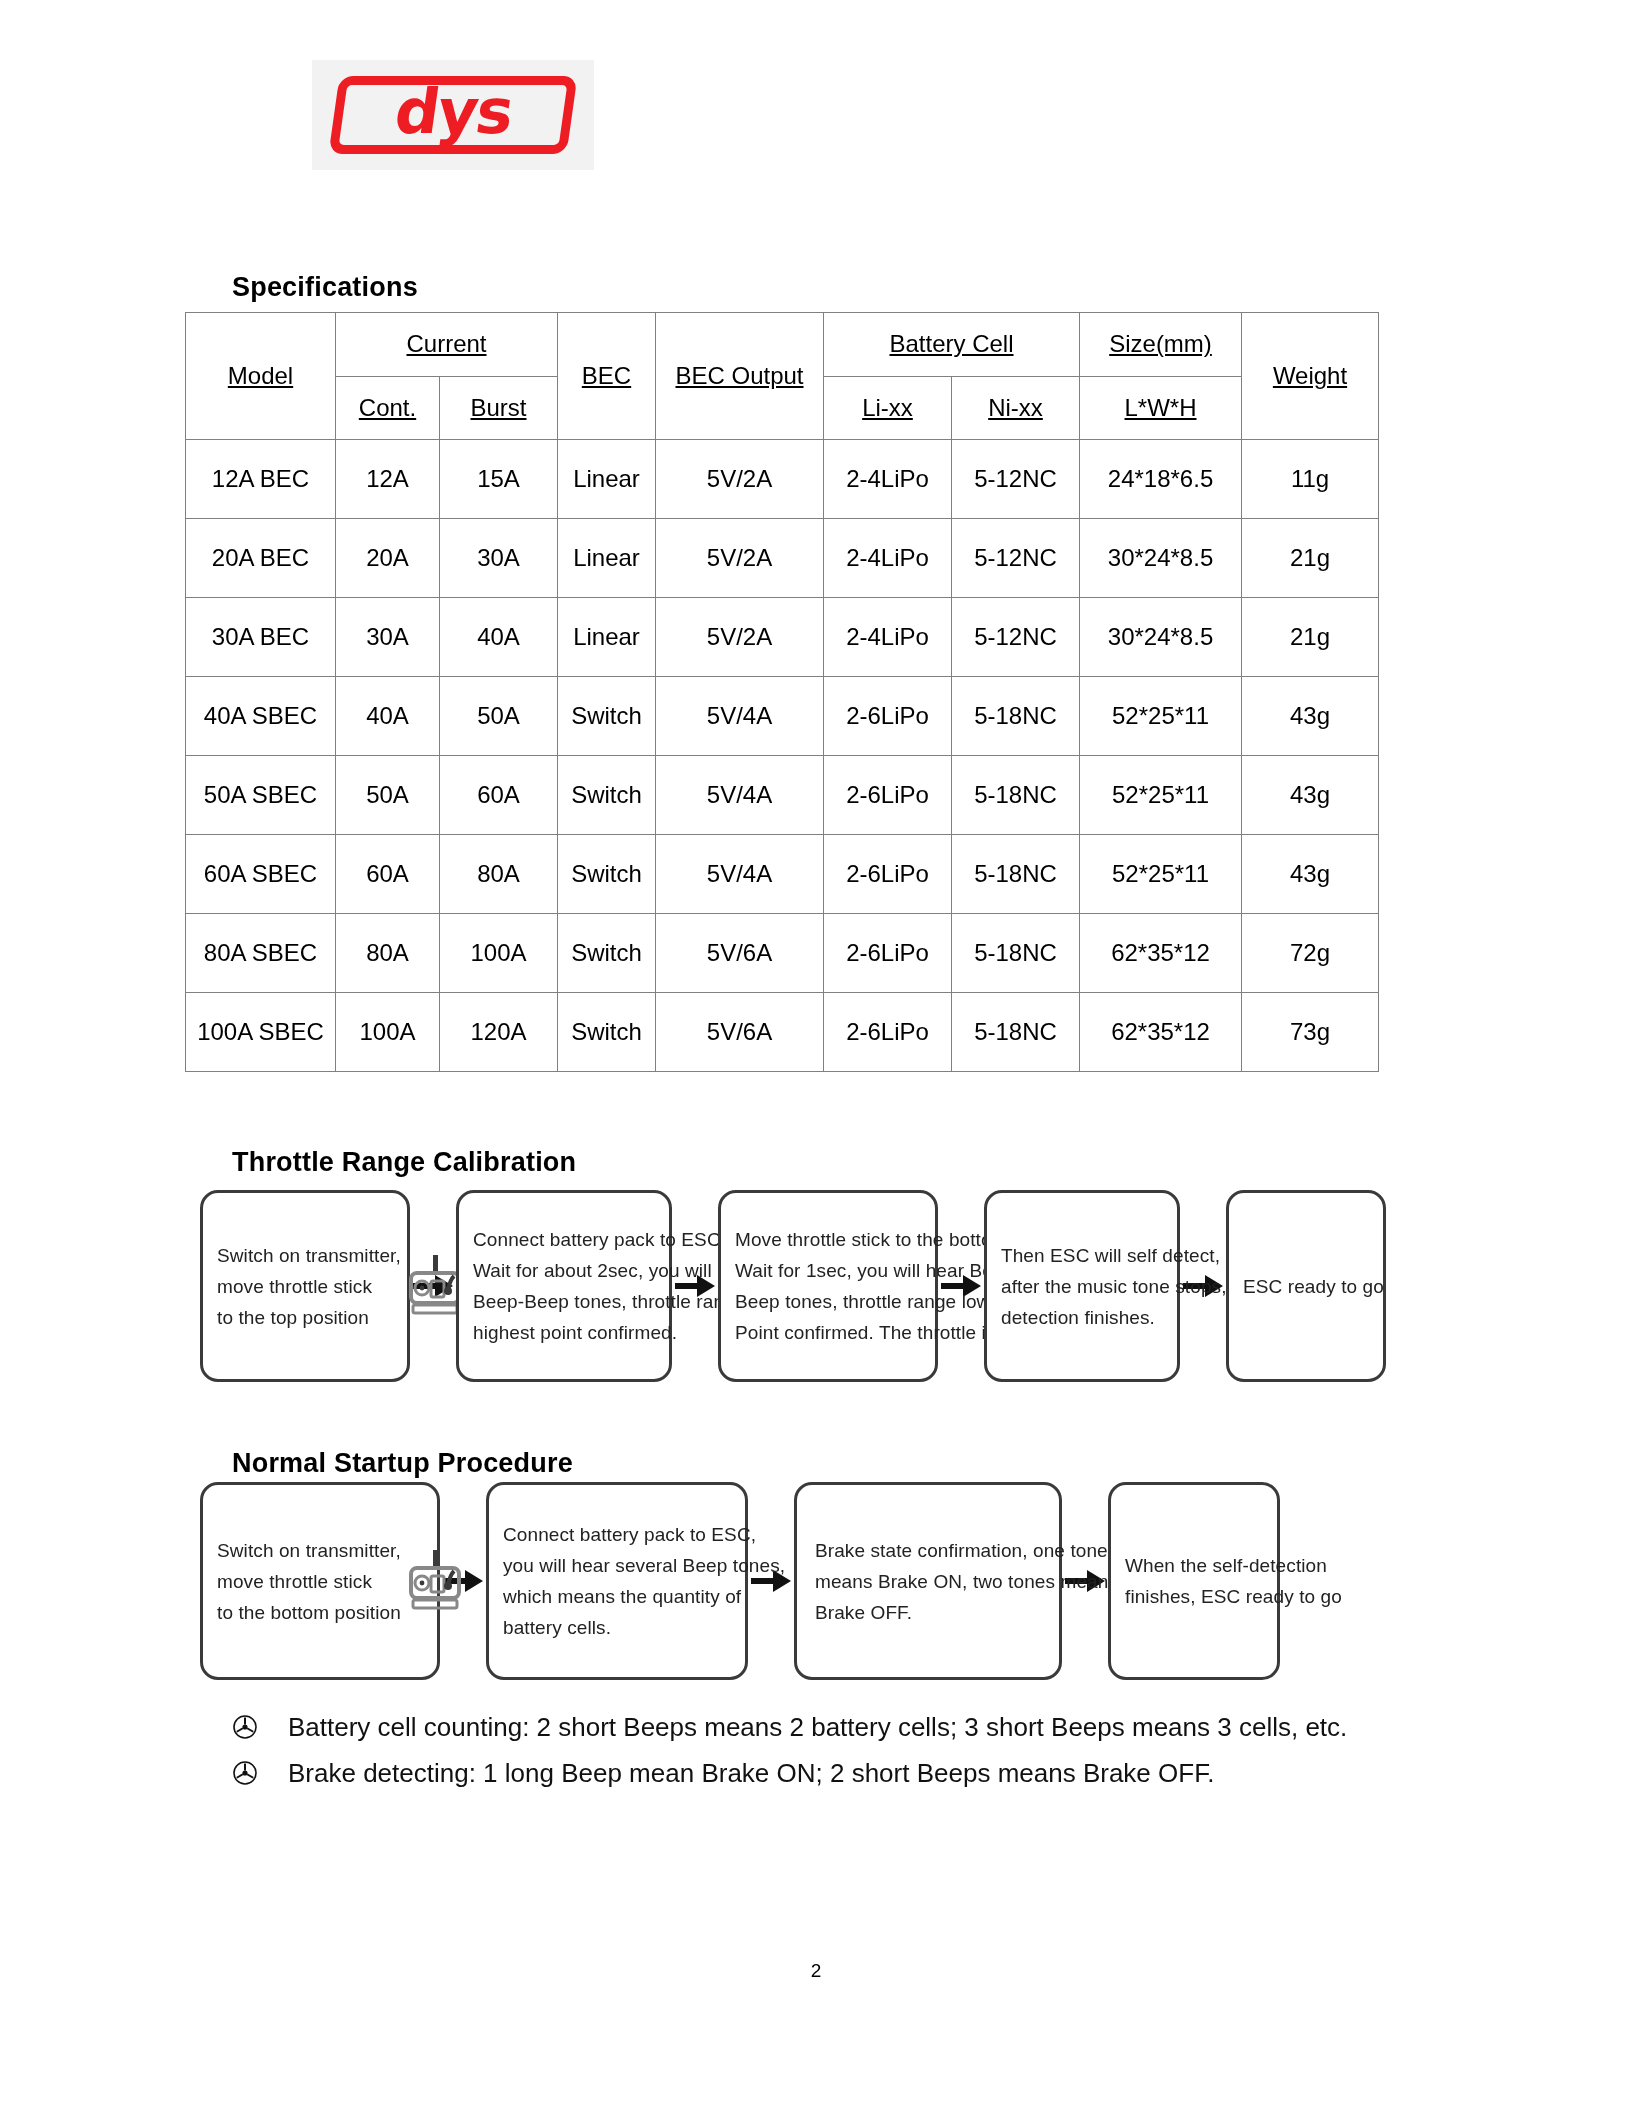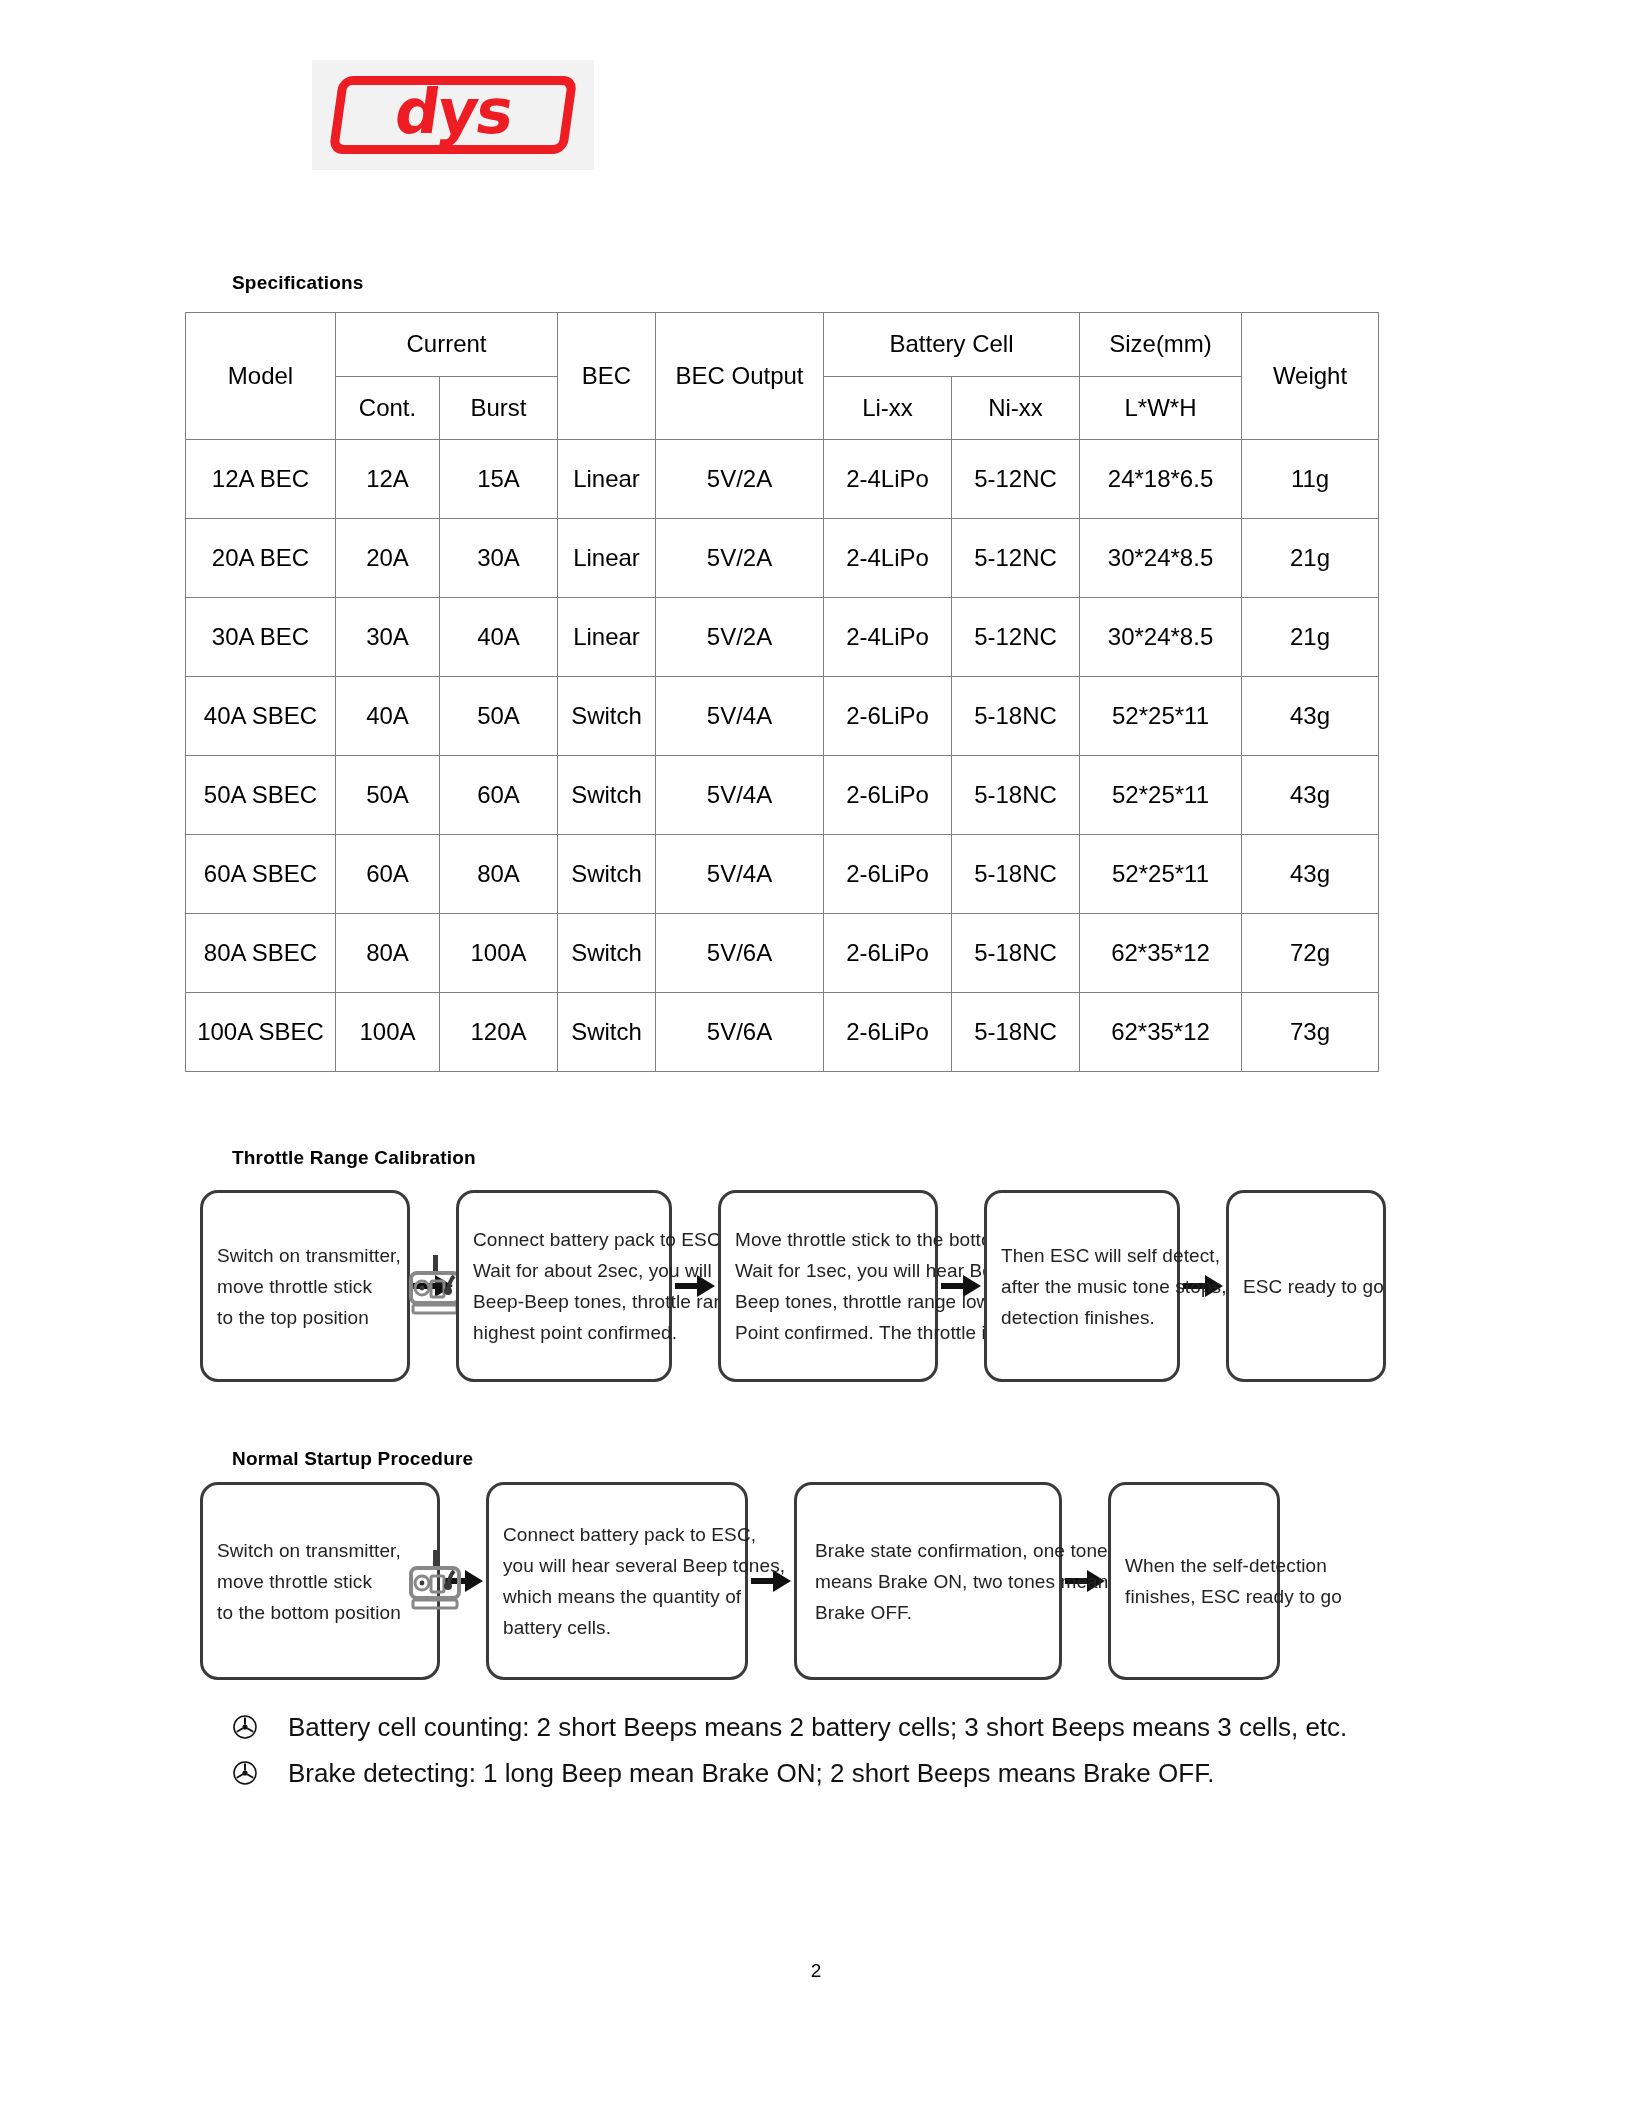--- a/index.html
+++ b/index.html
@@ -49,21 +49,21 @@
     letter-spacing: -2px;
     transform: skewX(0deg);
     position: relative;
     top: -3px;
   }
 
   
   .section-title {
     position: absolute;
     font-weight: bold;
-    font-size: 19px;
+    font-size: 27px;
     letter-spacing: 0.2px;
     color: #000;
   }
 
   
   .spec-table {
     position: absolute;
     left: 185px;
     top: 312px;
     width: 1193px;
@@ -74,20 +74,21 @@
   .spec-table th,
   .spec-table td {
     border: 1px solid #808080;
     text-align: center;
     vertical-align: middle;
     font-weight: normal;
     padding: 0;
   }
   .spec-table thead th {
     height: 42px;
+    text-decoration: underline;
   }
   .spec-table thead th.tall {
     height: 126px;
   }
   .spec-table tbody td {
     height: 78px;
   }
   .col-model   { width: 150px; }
   .col-cont    { width: 104px; }
   .col-burst   { width: 118px; }

